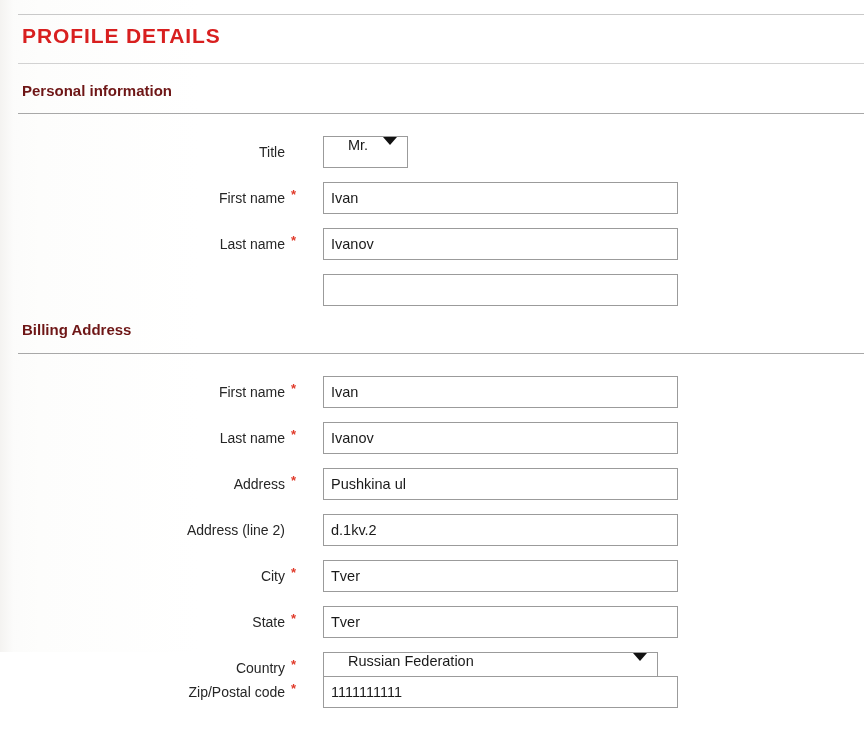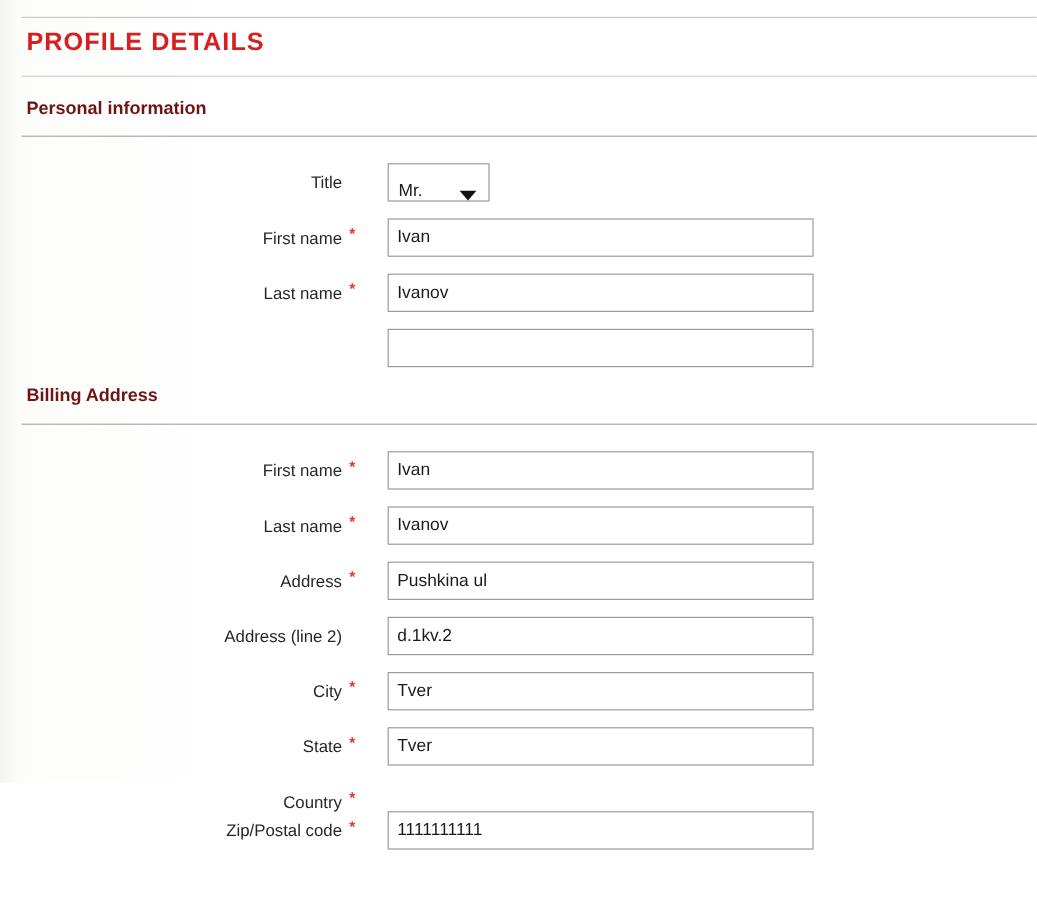--- a/index.html
+++ b/index.html
@@ -117,22 +117,22 @@
   .field::placeholder { color: #a9a9a9; }
 
   .select-box {
     position: absolute;
     left: 323px;
     top: 0;
     height: 32px;
     border: 1px solid #9b9b9b;
     background: #ffffff;
     display: flex;
-    align-items: flex-end;
-    padding: 0 6px 0 8px;
+    align-items: flex-start;
+    padding: 0 6px 0 24px;
   }
   .select-box .val {
     flex: 1 1 auto;
     font-size: 14.5px;
     color: #1a1a1a;
     white-space: nowrap;
     overflow: hidden;
   }
   .caret {
     flex: 0 0 auto;
@@ -221,20 +221,24 @@
 
   <div class="row" style="top:606px;">
     <div class="lbl">State</div>
     <span class="req">*</span>
     <input class="field" type="text" value="Tver" style="">
   </div>
 
   <div class="row" style="top:652px;">
     <div class="lbl">Country</div>
     <span class="req">*</span>
+    <div class="select-box sel-country">
+      <span class="val">Russian Federation</span>
+      <span class="caret"></span>
+    </div>
   </div>
 
   <div class="row" style="top:676px;">
     <div class="lbl">Zip/Postal code</div>
     <span class="req">*</span>
     <input class="field" type="text" value="1111111111" style="">
   </div>
 
 </div>
 

